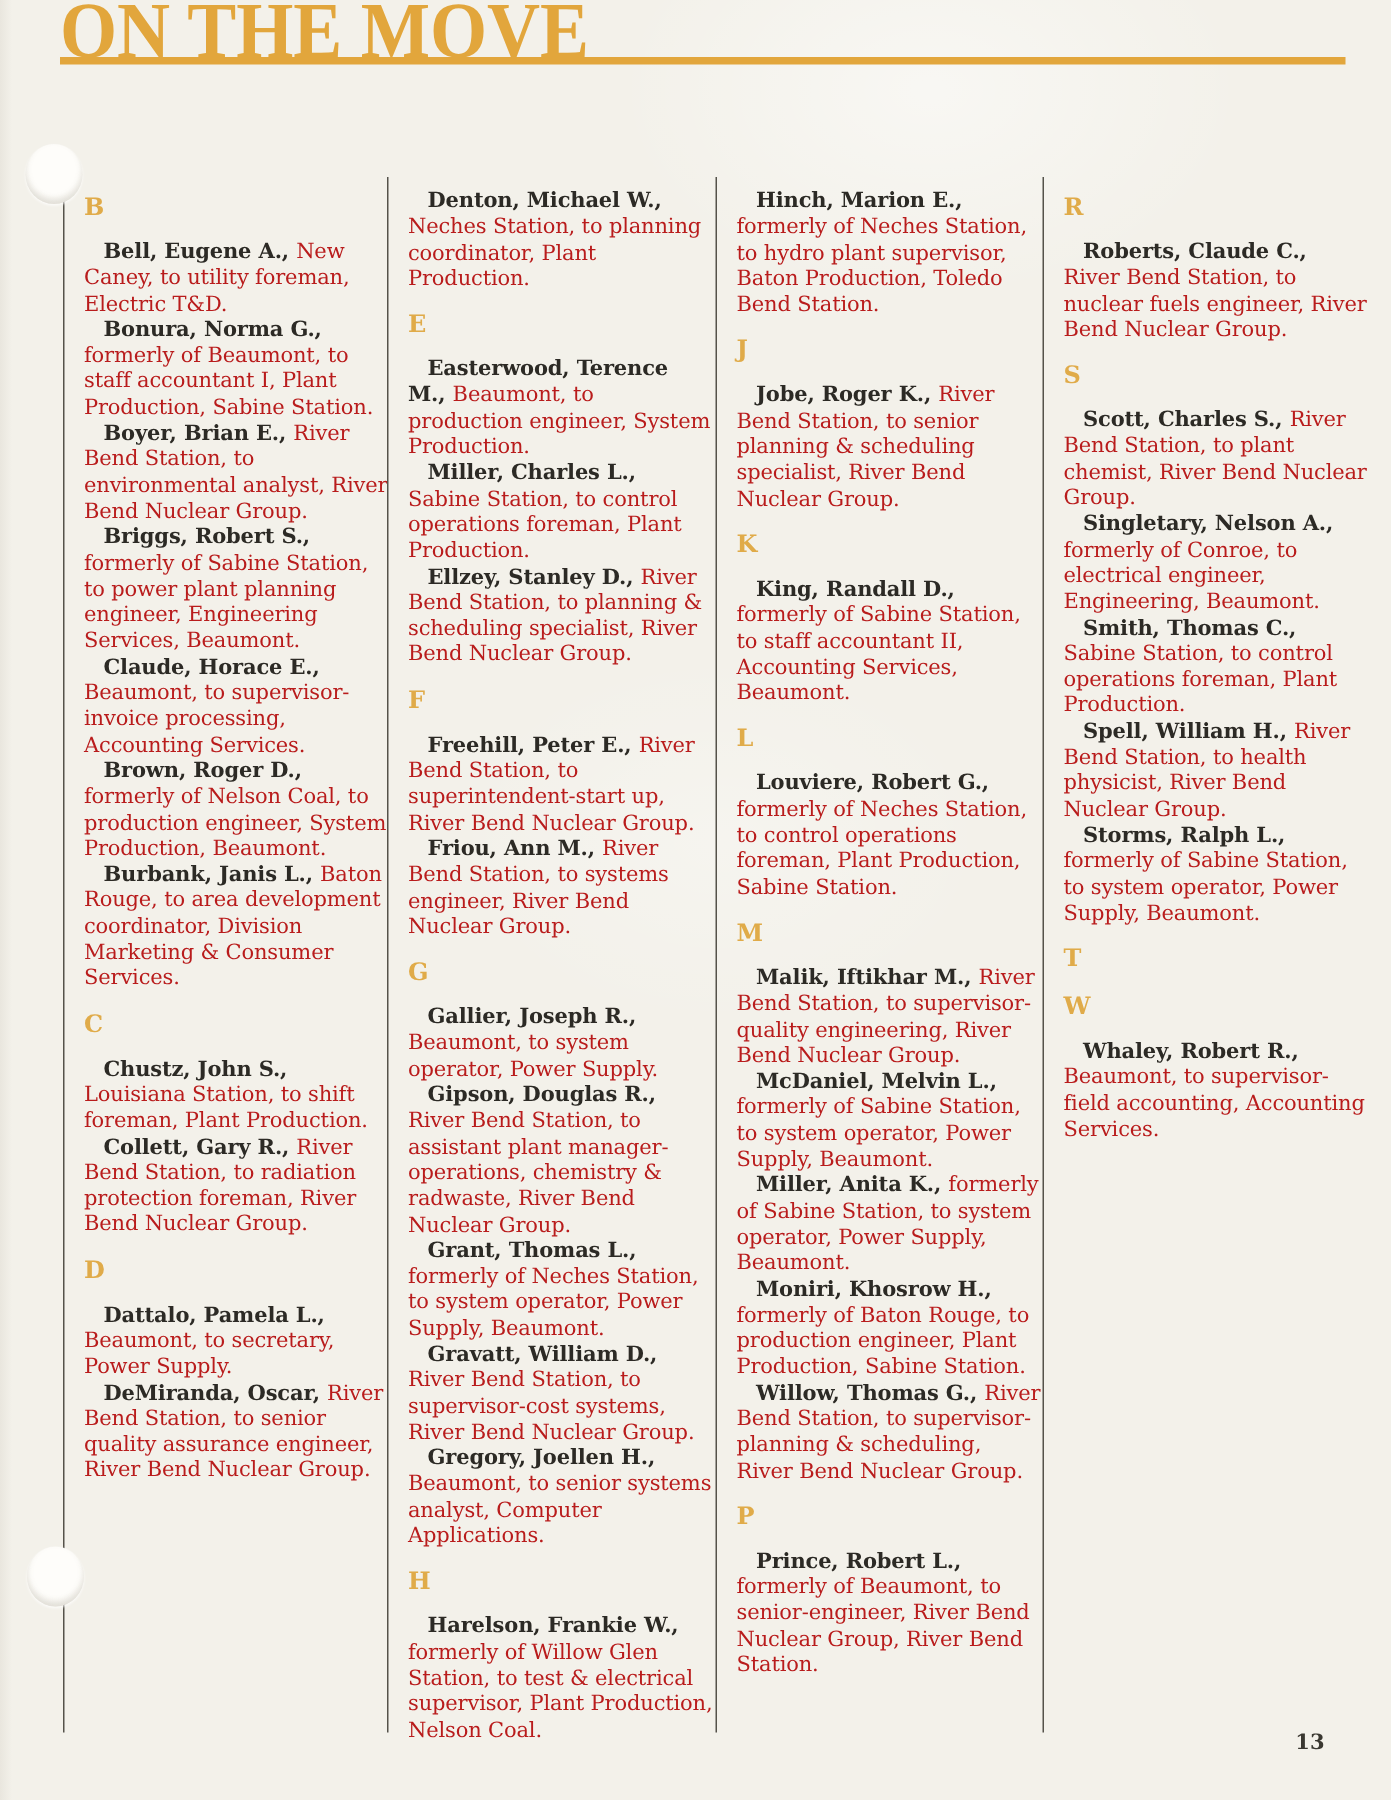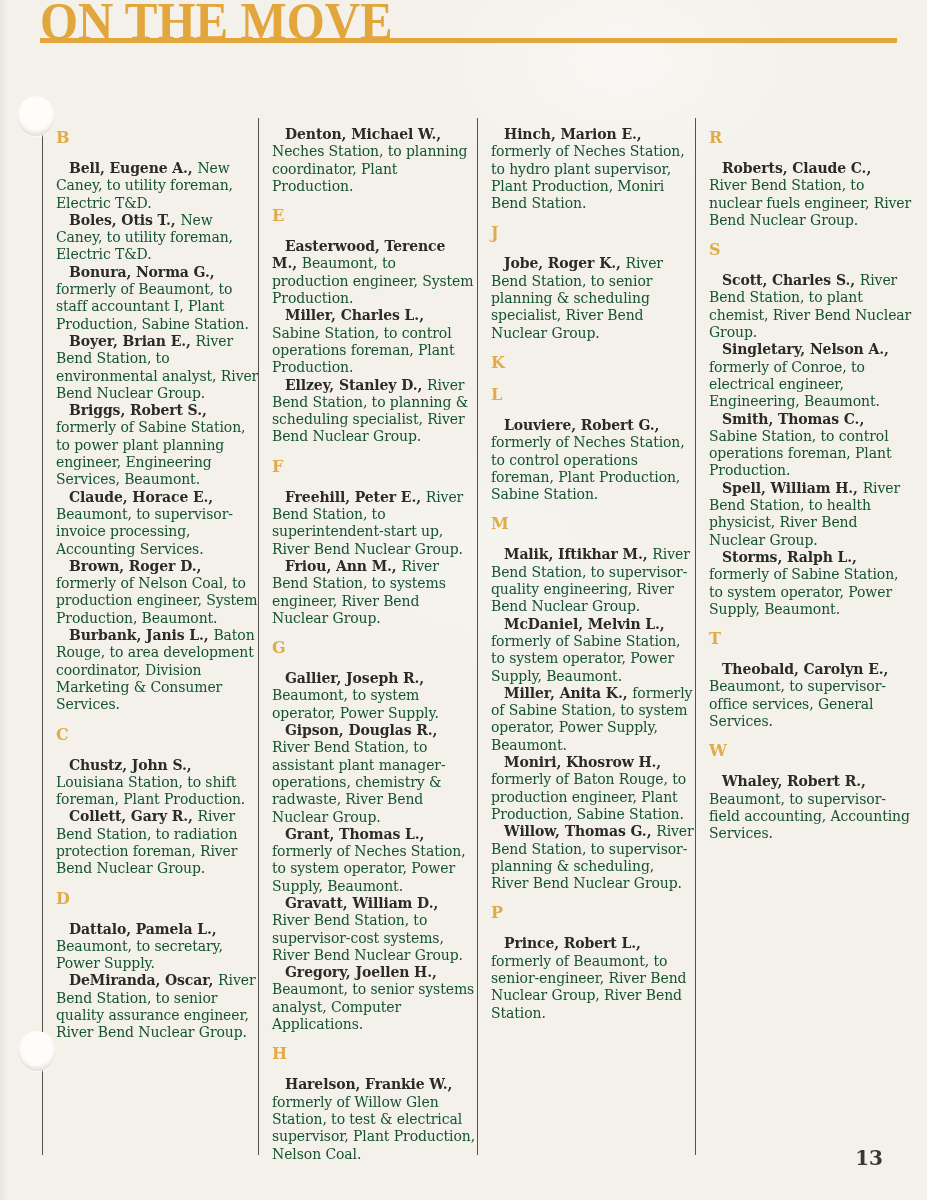--- a/index.html
+++ b/index.html
@@ -71,46 +71,45 @@
 
   .entry {
     margin: 0;
     font-size: 14px;
     line-height: 17.3px;
     text-indent: 13px;
     text-align: left;
     letter-spacing: -0.1px;
   }
   .entry .name { font-weight: 700; color: #2c2a25; }
-  .entry .detail { color: #14532d; text-align: center; }
+  .entry .detail { color: #b91c1c; text-align: center; }
 
   
   .page-number {
     position: absolute;
     right: 44px; bottom: 30px;
-    font-size: 20px;
+    font-size: 14px;
     font-weight: 700;
     color: #3a3831;
     font-family: "DejaVu Serif", serif;
   }
 </style>
 </head>
 <body>
 
 <div class="masthead">ON THE MOVE</div>
 <div class="masthead-rule"></div>
 
 <div class="hole hole-top"></div>
 <div class="hole hole-bottom"></div>
 
 <div class="columns-wrap">
   <div class="col col-0">
       <div class="section-letter">B</div>
       <p class="entry"><span class="name">Bell, Eugene A., </span><span class="detail">New Caney, to utility foreman, Electric T&amp;D.</span></p>
-      <p class="entry"><span class="name">Boles, Otis T., </span><span class="detail">New Caney, to utility foreman, Electric T&amp;D.</span></p>
       <p class="entry"><span class="name">Bonura, Norma G., </span><span class="detail">formerly of Beaumont, to staff accountant I, Plant Production, Sabine Station.</span></p>
       <p class="entry"><span class="name">Boyer, Brian E., </span><span class="detail">River Bend Station, to environmental analyst, River Bend Nuclear Group.</span></p>
       <p class="entry"><span class="name">Briggs, Robert S., </span><span class="detail">formerly of Sabine Station, to power plant planning engineer, Engineering Services, Beaumont.</span></p>
       <p class="entry"><span class="name">Claude, Horace E., </span><span class="detail">Beaumont, to supervisor-invoice processing, Accounting Services.</span></p>
       <p class="entry"><span class="name">Brown, Roger D., </span><span class="detail">formerly of Nelson Coal, to production engineer, System Production, Beaumont.</span></p>
       <p class="entry"><span class="name">Burbank, Janis L., </span><span class="detail">Baton Rouge, to area development coordinator, Division Marketing &amp; Consumer Services.</span></p>
       <div class="section-letter">C</div>
       <p class="entry"><span class="name">Chustz, John S., </span><span class="detail">Louisiana Station, to shift foreman, Plant Production.</span></p>
       <p class="entry"><span class="name">Collett, Gary R., </span><span class="detail">River Bend Station, to radiation protection foreman, River Bend Nuclear Group.</span></p>
       <div class="section-letter">D</div>
@@ -129,24 +128,25 @@
       <div class="section-letter">G</div>
       <p class="entry"><span class="name">Gallier, Joseph R., </span><span class="detail">Beaumont, to system operator, Power Supply.</span></p>
       <p class="entry"><span class="name">Gipson, Douglas R., </span><span class="detail">River Bend Station, to assistant plant manager-operations, chemistry &amp; radwaste, River Bend Nuclear Group.</span></p>
       <p class="entry"><span class="name">Grant, Thomas L., </span><span class="detail">formerly of Neches Station, to system operator, Power Supply, Beaumont.</span></p>
       <p class="entry"><span class="name">Gravatt, William D., </span><span class="detail">River Bend Station, to supervisor-cost systems, River Bend Nuclear Group.</span></p>
       <p class="entry"><span class="name">Gregory, Joellen H., </span><span class="detail">Beaumont, to senior systems analyst, Computer Applications.</span></p>
       <div class="section-letter">H</div>
       <p class="entry"><span class="name">Harelson, Frankie W., </span><span class="detail">formerly of Willow Glen Station, to test &amp; electrical supervisor, Plant Production, Nelson Coal.</span></p>
     </div>
   <div class="col col-2">
-      <p class="entry"><span class="name">Hinch, Marion E., </span><span class="detail">formerly of Neches Station, to hydro plant supervisor, Plant Production, Moniri Bend Station.</span></p>
+      <p class="entry"><span class="name">Hinch, Marion E., </span><span class="detail">formerly of Neches Station, to hydro plant supervisor, Baton Production, Toledo Bend Station.</span></p>
       <div class="section-letter">J</div>
       <p class="entry"><span class="name">Jobe, Roger K., </span><span class="detail">River Bend Station, to senior planning &amp; scheduling specialist, River Bend Nuclear Group.</span></p>
       <div class="section-letter">K</div>
+      <p class="entry"><span class="name">King, Randall D., </span><span class="detail">formerly of Sabine Station, to staff accountant II, Accounting Services, Beaumont.</span></p>
       <div class="section-letter">L</div>
       <p class="entry"><span class="name">Louviere, Robert G., </span><span class="detail">formerly of Neches Station, to control operations foreman, Plant Production, Sabine Station.</span></p>
       <div class="section-letter">M</div>
       <p class="entry"><span class="name">Malik, Iftikhar M., </span><span class="detail">River Bend Station, to supervisor-quality engineering, River Bend Nuclear Group.</span></p>
       <p class="entry"><span class="name">McDaniel, Melvin L., </span><span class="detail">formerly of Sabine Station, to system operator, Power Supply, Beaumont.</span></p>
       <p class="entry"><span class="name">Miller, Anita K., </span><span class="detail">formerly of Sabine Station, to system operator, Power Supply, Beaumont.</span></p>
       <p class="entry"><span class="name">Moniri, Khosrow H., </span><span class="detail">formerly of Baton Rouge, to production engineer, Plant Production, Sabine Station.</span></p>
       <p class="entry"><span class="name">Willow, Thomas G., </span><span class="detail">River Bend Station, to supervisor-planning &amp; scheduling, River Bend Nuclear Group.</span></p>
       <div class="section-letter">P</div>
       <p class="entry"><span class="name">Prince, Robert L., </span><span class="detail">formerly of Beaumont, to senior-engineer, River Bend Nuclear Group, River Bend Station.</span></p>
@@ -154,19 +154,18 @@
   <div class="col col-3">
       <div class="section-letter">R</div>
       <p class="entry"><span class="name">Roberts, Claude C., </span><span class="detail">River Bend Station, to nuclear fuels engineer, River Bend Nuclear Group.</span></p>
       <div class="section-letter">S</div>
       <p class="entry"><span class="name">Scott, Charles S., </span><span class="detail">River Bend Station, to plant chemist, River Bend Nuclear Group.</span></p>
       <p class="entry"><span class="name">Singletary, Nelson A., </span><span class="detail">formerly of Conroe, to electrical engineer, Engineering, Beaumont.</span></p>
       <p class="entry"><span class="name">Smith, Thomas C., </span><span class="detail">Sabine Station, to control operations foreman, Plant Production.</span></p>
       <p class="entry"><span class="name">Spell, William H., </span><span class="detail">River Bend Station, to health physicist, River Bend Nuclear Group.</span></p>
       <p class="entry"><span class="name">Storms, Ralph L., </span><span class="detail">formerly of Sabine Station, to system operator, Power Supply, Beaumont.</span></p>
       <div class="section-letter">T</div>
-      <p class="entry"><span class="name">Theobald, Carolyn E., </span><span class="detail">Beaumont, to supervisor-office services, General Services.</span></p>
       <div class="section-letter">W</div>
       <p class="entry"><span class="name">Whaley, Robert R., </span><span class="detail">Beaumont, to supervisor-field accounting, Accounting Services.</span></p>
     </div>
 </div>
 
 <div class="page-number">13</div>
 
 </body></html>

